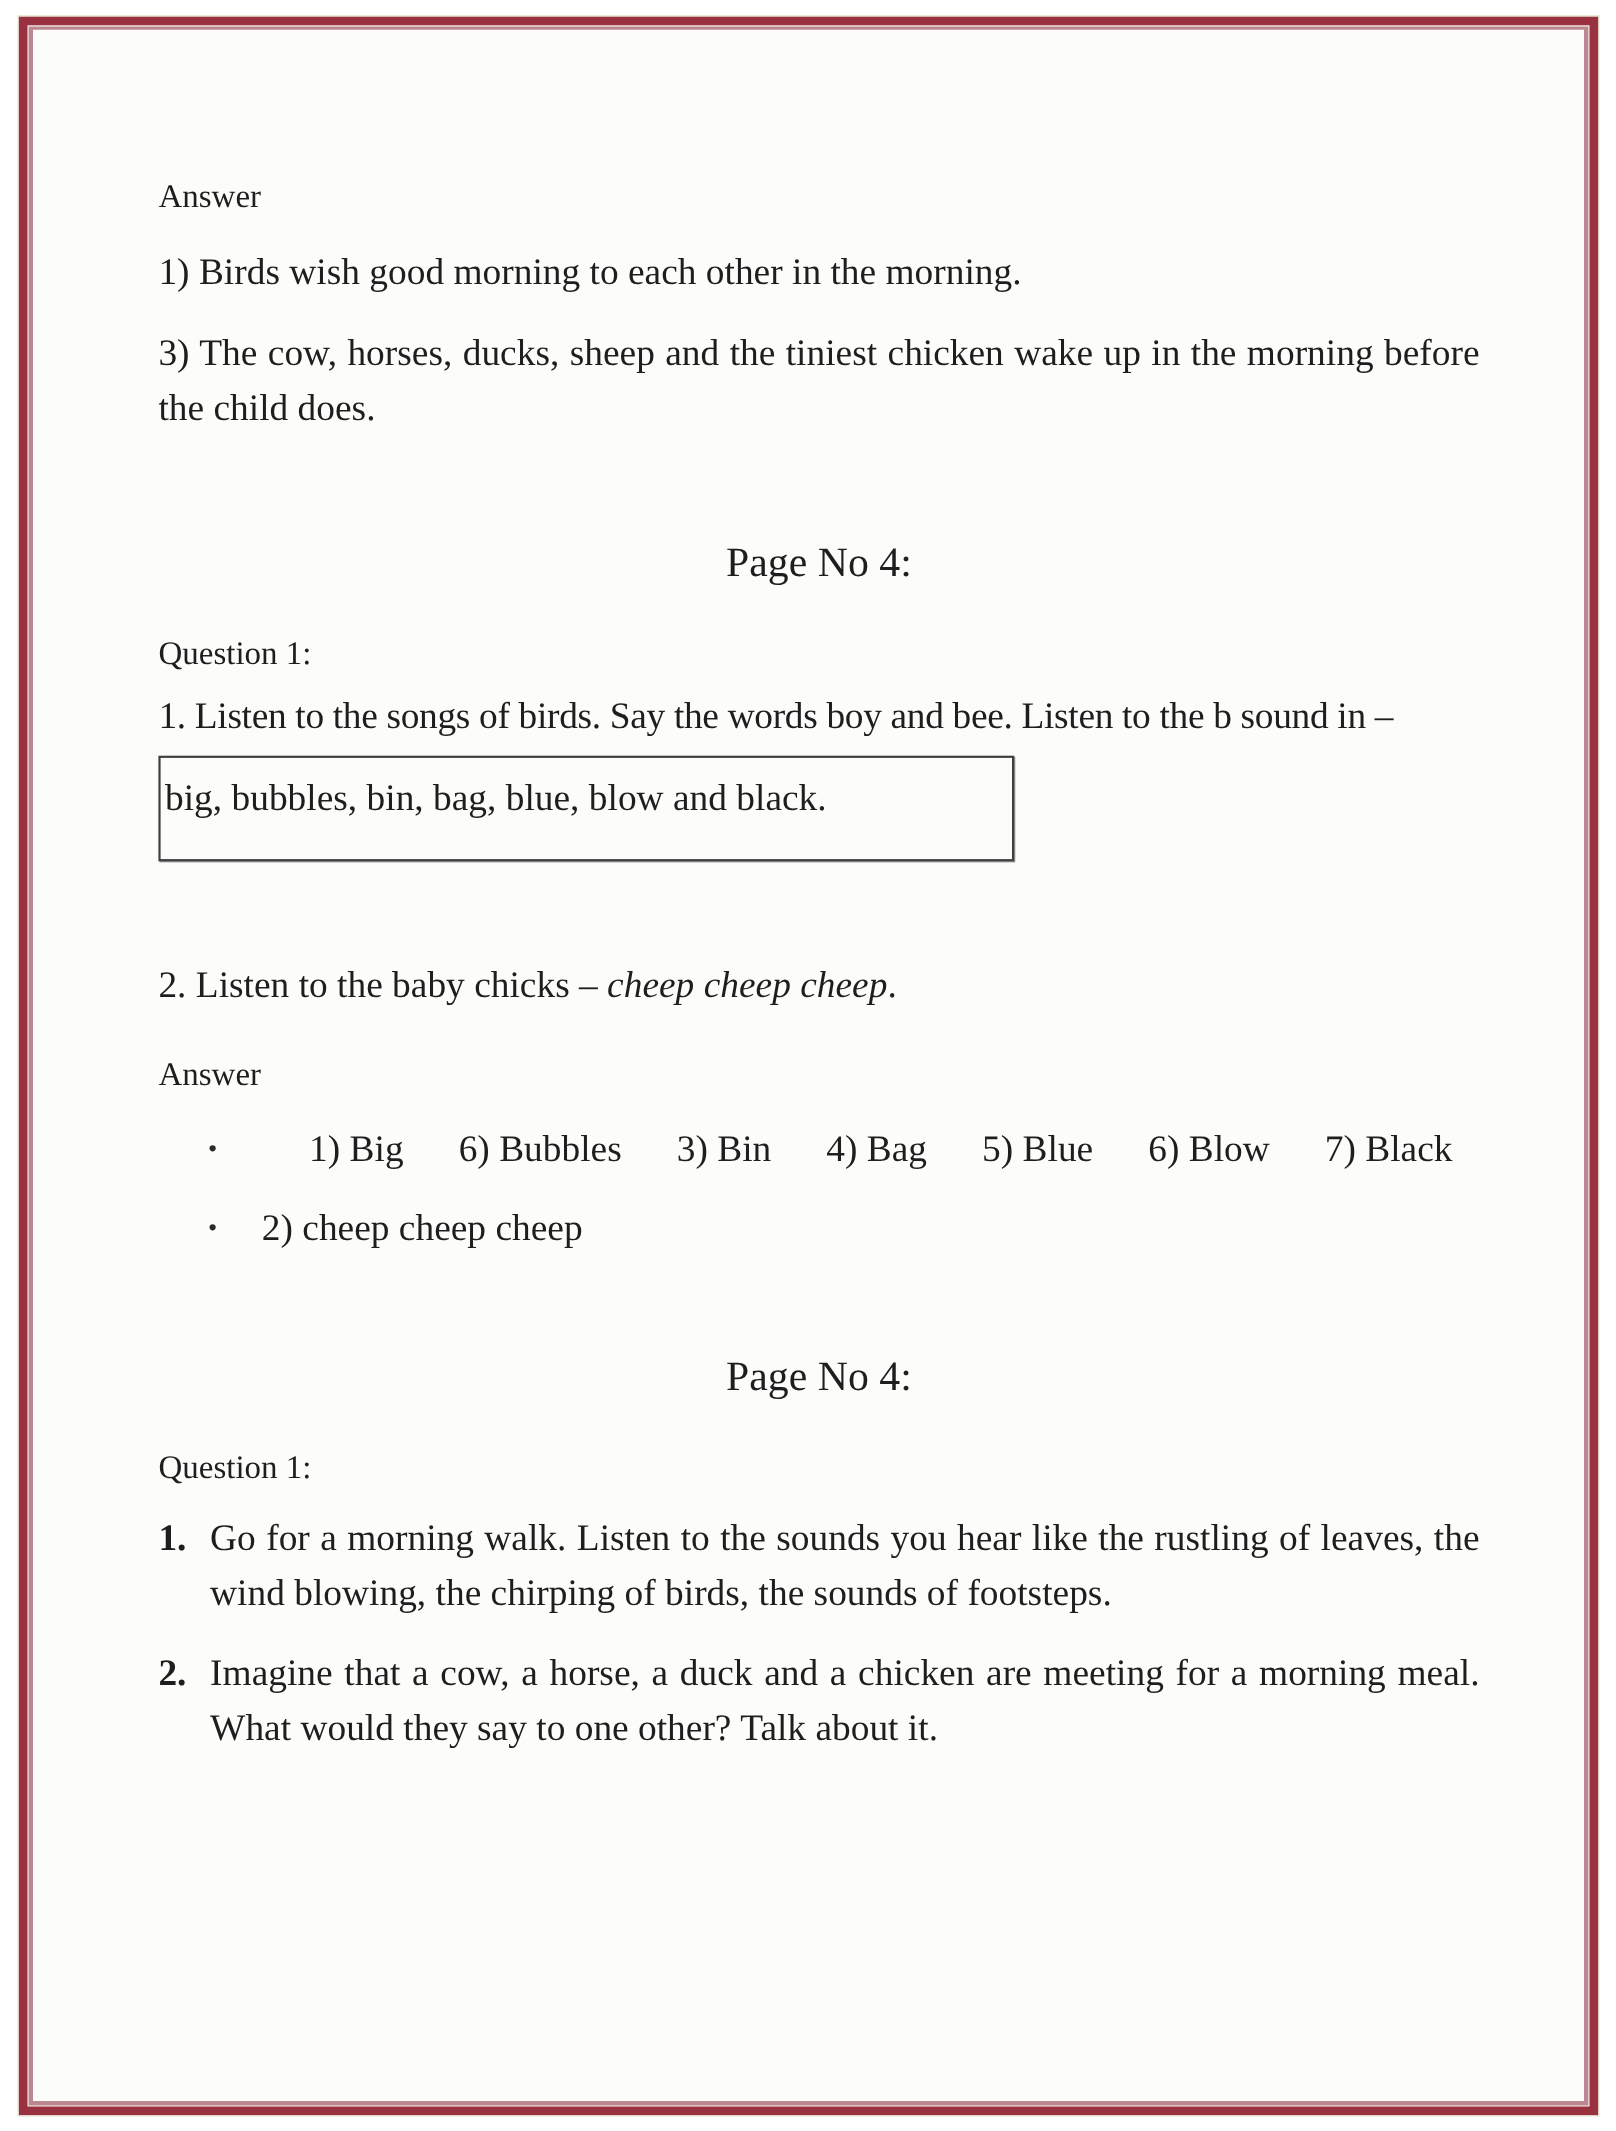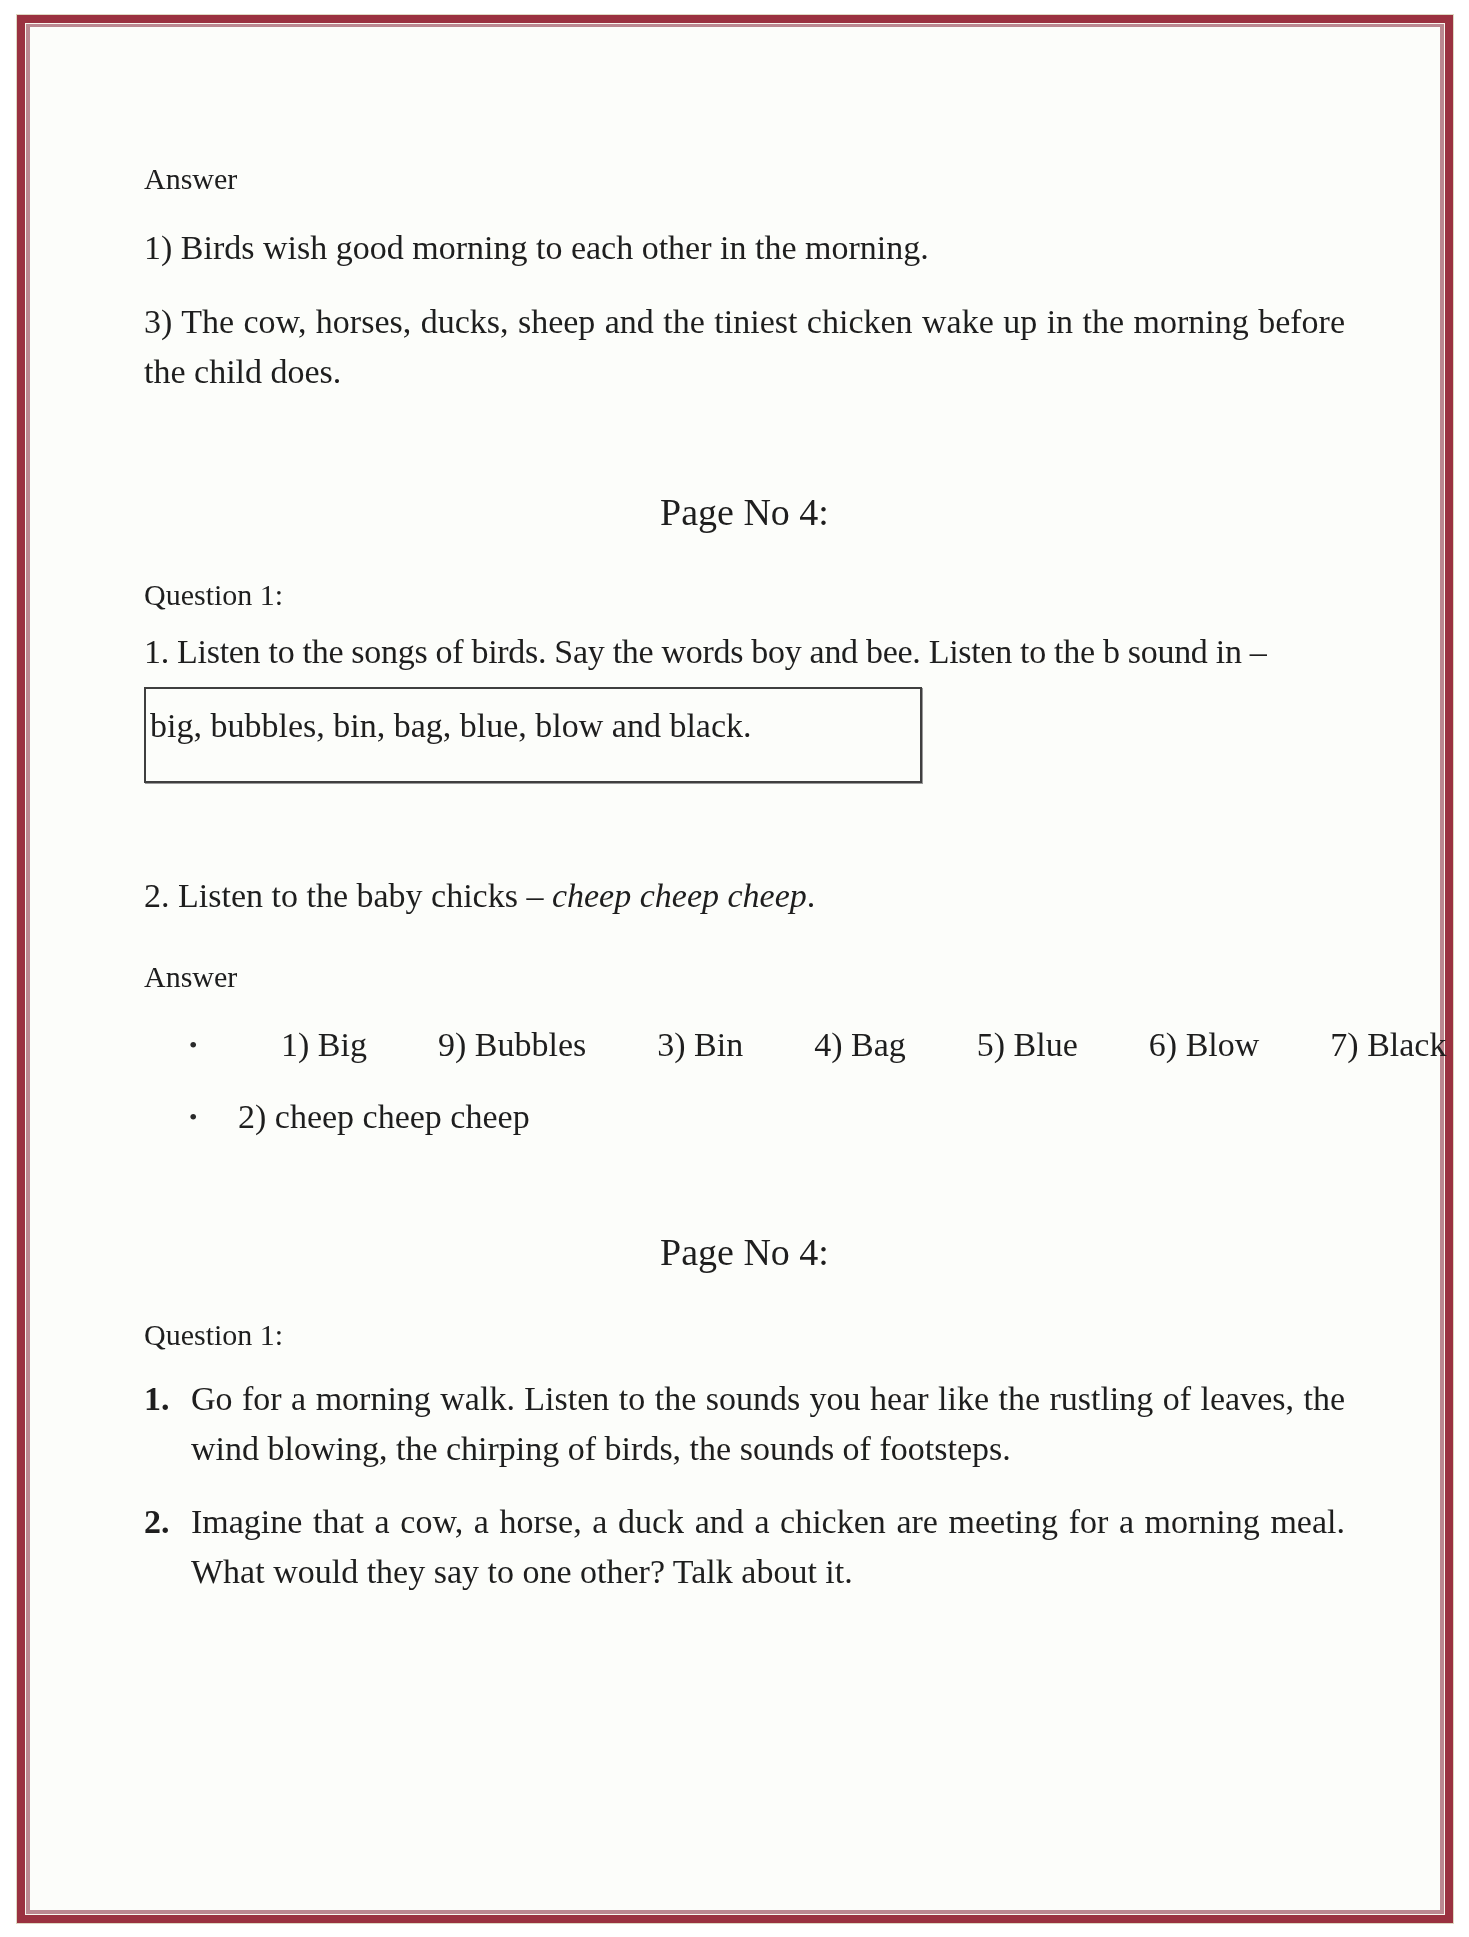--- a/index.html
+++ b/index.html
@@ -72,21 +72,21 @@
   #q2{margin-top:88px;}
   #ah2{margin-top:30px;}
 
   .bullet-row{display:flex;padding-left:45px;}
   .bullet-row .dot{
     width:49px;flex:none;
     font-size:24px;line-height:50px;color:#2a2a2a;
   }
   #brow1{margin-top:17px;}
   #brow2{margin-top:22px;}
-  .wordlist{display:inline-flex;gap:71px;padding-left:43px;white-space:nowrap;}
+  .wordlist{display:inline-flex;gap:50px;padding-left:43px;white-space:nowrap;}
 
   #ph2{margin-top:84px;}
   #qh2{margin-top:31px;}
 
   .task{display:flex;}
   #task1{margin-top:13px;}
   #task2{margin-top:23px;}
   .task .num{width:47px;flex:none;font-weight:bold;}
   .task p{flex:1;text-align:justify;}
 
@@ -114,21 +114,21 @@
         </div>
 
         <p id="q2"><span>2. Listen to the baby chicks – </span><i>cheep cheep cheep</i><span>.</span></p>
 
         <h2 id="ah2" class="head">Answer</h2>
 
         <div id="brow1" class="bullet-row">
           <span class="dot">•</span>
           <span class="wordlist">
             <span>1) Big</span>
-            <span>9) Bubbles</span>
+            <span>6) Bubbles</span>
             <span>3) Bin</span>
             <span>4) Bag</span>
             <span>5) Blue</span>
             <span>6) Blow</span>
             <span>7) Black</span>
           </span>
         </div>
 
         <div id="brow2" class="bullet-row">
           <span class="dot">•</span>

